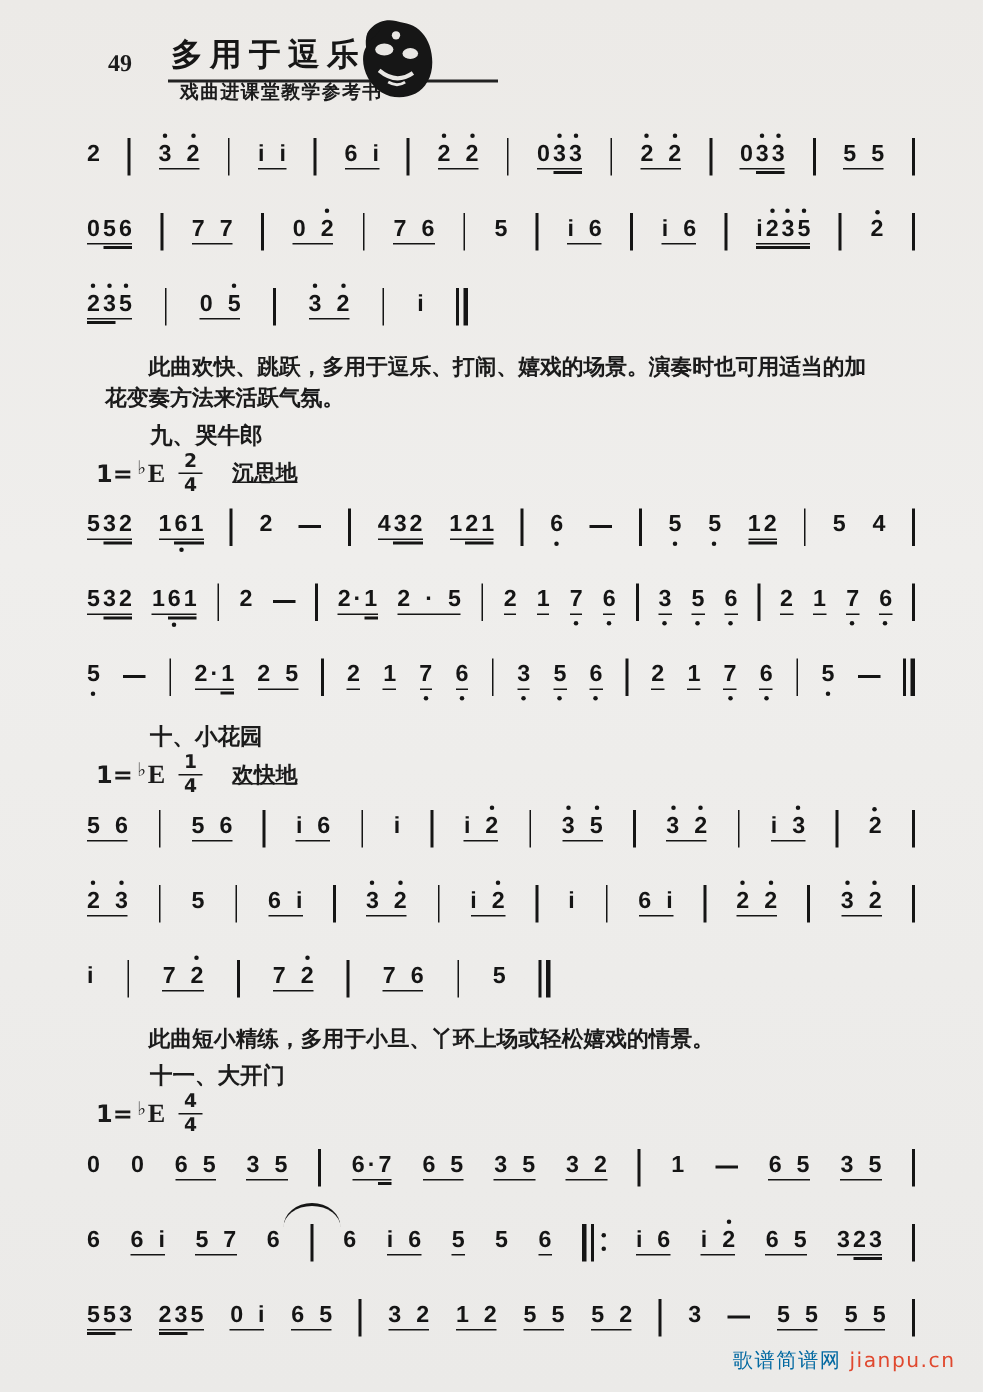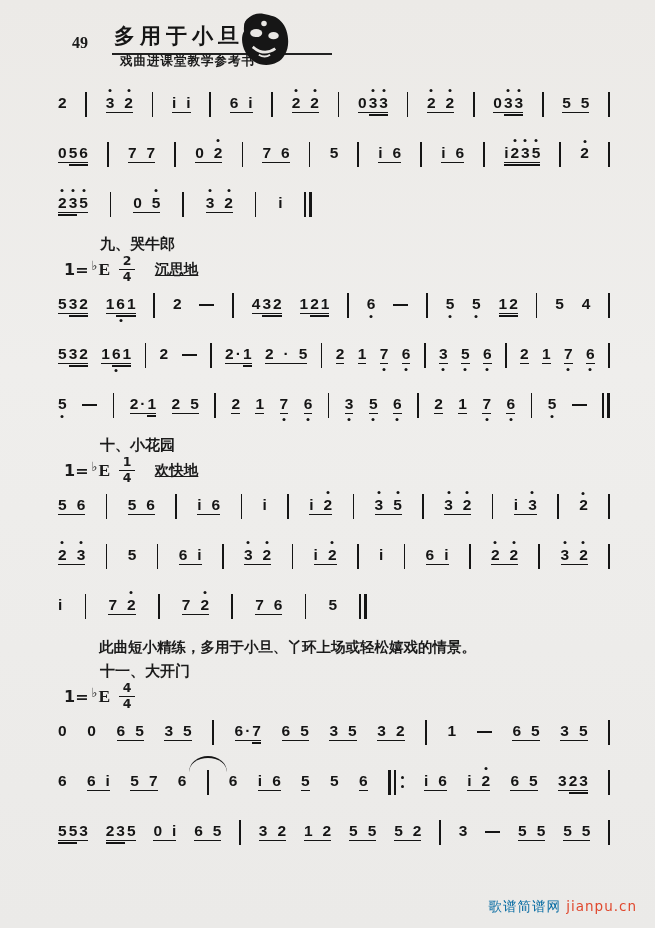--- a/index.html
+++ b/index.html
@@ -70,21 +70,21 @@
   #watermark{position:absolute;right:18px;bottom:12px;font-size:13.5px;letter-spacing:1px;}
   #watermark .site{color:#0369a1;}
   #watermark .url{color:#e0482e;}
 </style>
 </head>
 <body>
 
 <div id="header">
   <span class="pagenum">49</span>
   <span class="titlebox">
-    <span class="booktitle">多用于小旦</span>
+    <span class="booktitle">多用于逗乐</span>
   </span>
   <span class="subtitle">戏曲进课堂教学参考书</span>
   <span class="masklogo">
     <svg width="52" height="56" viewBox="0 0 60 64">
       <path fill="#161616" d="M30,2 C16,-1 5,9 7,22 C1,32 7,50 19,57 C30,64 48,61 54,49 C61,38 58,19 50,11 C44,4 38,4 30,2 Z"></path>
       <path fill="#161616" d="M14,6 C8,8 6,14 8,18 C12,16 16,12 18,8 Z"></path>
       <ellipse cx="21" cy="24" rx="7" ry="4.6" fill="#e9e7e4"></ellipse>
       <ellipse cx="41" cy="27" rx="6" ry="4.2" fill="#e9e7e4"></ellipse>
       <circle cx="30" cy="13" r="3.2" fill="#e9e7e4"></circle>
       <path d="M17,40 q13,11 26,2" stroke="#e9e7e4" stroke-width="3.2" fill="none"></path>
@@ -218,20 +218,21 @@
       </span>
       <span class="bar"></span>
       <span class="unit wide">
         <span class="note">i</span>
       </span>
       <span class="endbar">
         <i></i>
         <i class="thick"></i>
       </span>
     </div>
+    <div class="para">此曲欢快、跳跃，多用于逗乐、打闹、嬉戏的场景。演奏时也可用适当的加花变奏方法来活跃气氛。</div>
     <div class="heading">九、哭牛郎</div>
     <div class="keyline">
       <span class="prefix">1=</span>
       <span class="flat">♭</span>
       <span class="letter">E</span>
       <span class="frac">
         <span class="top">2</span>
         <span class="bot">4</span>
       </span>
       <span class="mood">沉思地</span>

